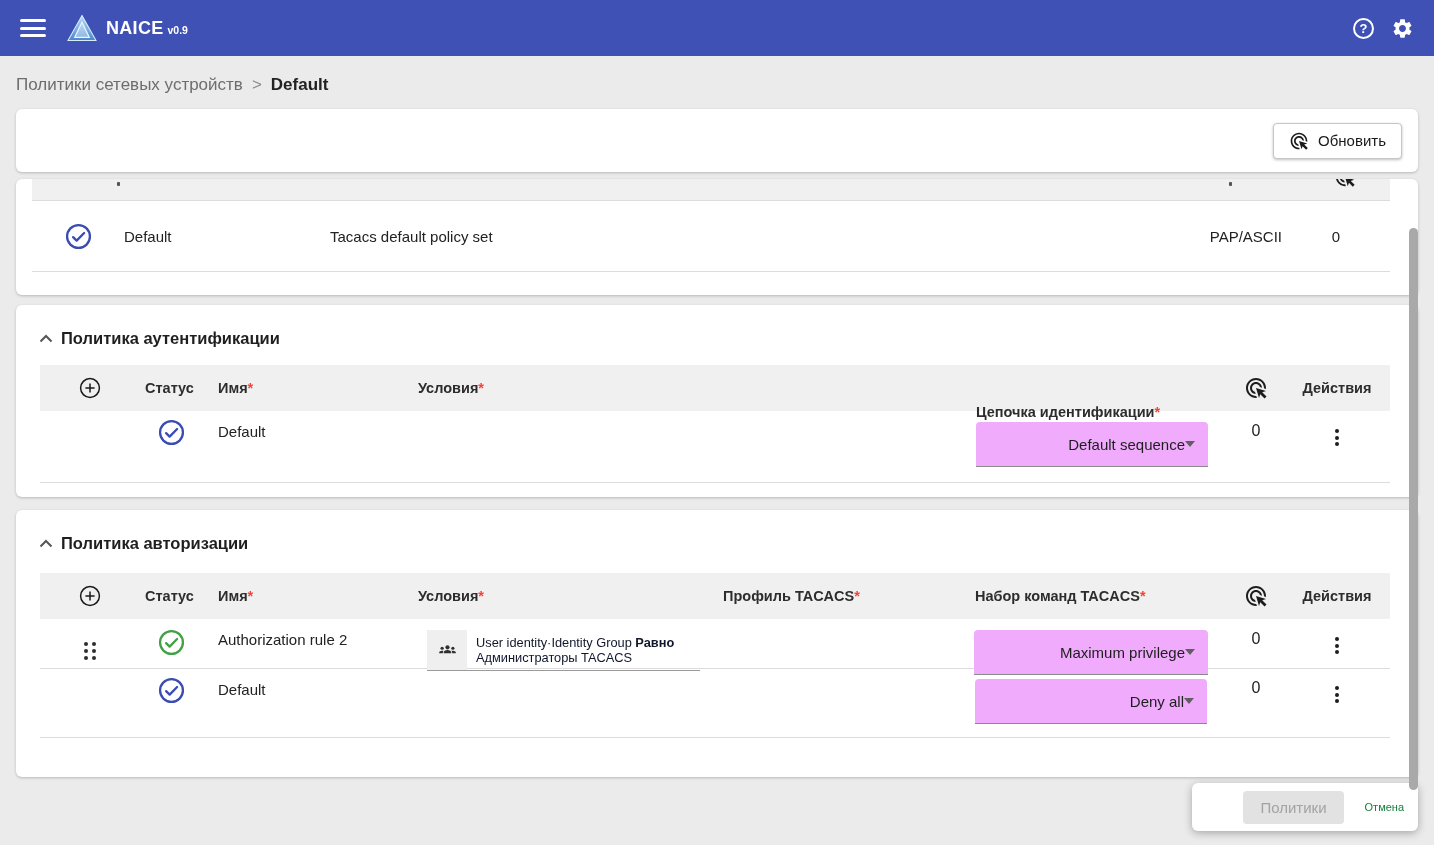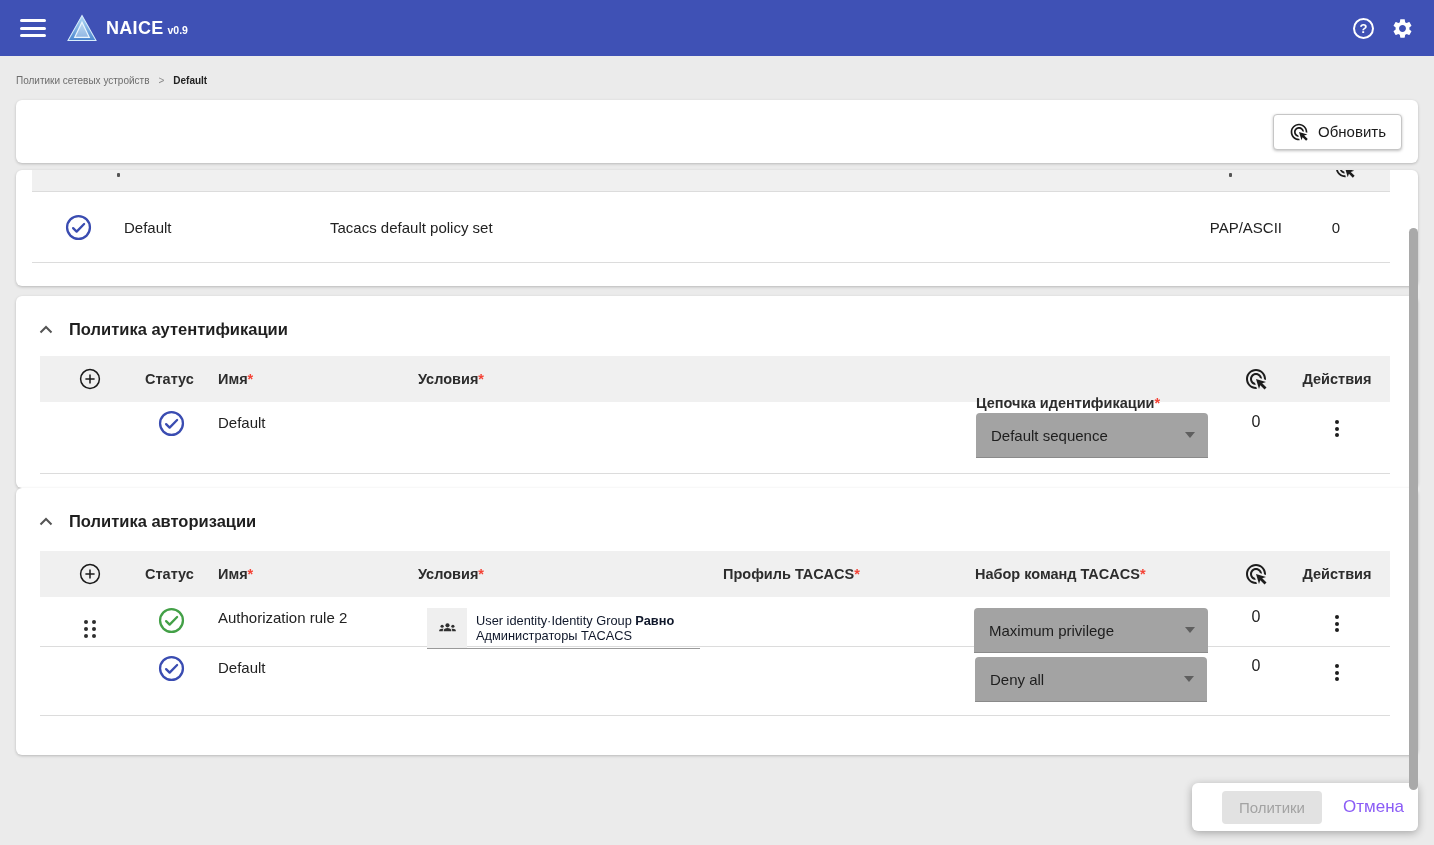--- a/index.html
+++ b/index.html
@@ -12,21 +12,21 @@
   .hamburger span { height:3px; background:#fff; border-radius:1.5px; }
   .logo { margin-left:20px; display:flex; align-items:center; }
   .brand { margin-left:8px; display:flex; align-items:baseline; }
   .brand .name { font-size:18px; font-weight:700; letter-spacing:.3px; }
   .brand .ver { font-size:10.5px; font-weight:600; margin-left:4px; }
   .topbar-title { position:absolute; left:50%; transform:translateX(-50%); font-size:17.5px; font-weight:600; white-space:nowrap; }
   .topbar-right { margin-left:auto; display:flex; align-items:center; gap:17px; }
   .help-circle { width:21px; height:21px; border:2px solid #fff; border-radius:50%; display:flex; align-items:center; justify-content:center; font-size:13px; font-weight:700; cursor:pointer; }
 
   
-  .breadcrumb { padding:19px 16px 14px 16px; font-size:10px; display:flex; gap:9px; align-items:flex-start; }
+  .breadcrumb { padding:19px 16px 14px 16px; font-size:17px; display:flex; gap:9px; align-items:flex-start; }
   .breadcrumb .parent { color:#6d6d6d; cursor:pointer; }
   .breadcrumb .sep { color:#8a8a8a; }
   .breadcrumb .current { color:#222; font-weight:600; }
 
   
   .card { background:var(--card-bg,#fff); margin:0 16px; border-radius:6px; box-shadow:0 1px 3px rgba(0,0,0,.22); }
   .card-toolbar { height:63px; display:flex; align-items:center; justify-content:flex-end; padding:0 16px; }
   .btn-refresh { display:flex; align-items:center; gap:9px; background:#fff; border:1px solid #c6c6c6; border-radius:4px; padding:7px 15px; font-size:15px; font-family:inherit; color:#1a1a1a; cursor:pointer; box-shadow:0 1px 3px rgba(0,0,0,.25); }
 
   
@@ -37,22 +37,22 @@
   .sliver .mark { position:absolute; top:3px; width:3px; height:4px; background:#555; border-radius:1px; }
   .ps-row { height:72px; display:flex; align-items:center; border-top:1px solid #dcdcdc; border-bottom:1px solid #dcdcdc; font-size:15px; }
   .ps-status { width:92px; display:flex; justify-content:center; }
   .ps-name { width:206px; }
   .ps-desc { flex:1; }
   .ps-prot { width:150px; text-align:right; }
   .ps-hits { width:108px; text-align:center; }
 
   
   .card-auth { margin-top:10px; height:192px; }
-  .card-authz { height:267px; }
-  .section-head { display:flex; align-items:center; gap:16px; padding:22px 32px 0 23px; height:44px; }
+  .card-authz { margin-top:13px; height:267px; }
+  .section-head { display:flex; align-items:center; gap:8px; padding:22px 32px 0 23px; height:44px; }
   .section-title { font-size:16.5px; font-weight:700; color:#1f1f1f; }
   .tbl { margin:0 28px 0 24px; }
   .card-auth .tbl { margin-top:16px; }
   .card-authz .tbl { margin-top:19px; }
   .thead { display:flex; align-items:center; height:46px; background:var(--thead-bg,#f0f0f0); font-size:14.5px; font-weight:600; color:#2d2d2d; }
   .req { color:var(--red,#f44336); }
   .trow { display:flex; align-items:flex-start; border-bottom:1px solid #dcdcdc; }
   .row-auth { height:72px; }
   .row-authz1 { height:50px; }
   .row-authz2 { height:69px; }
@@ -69,33 +69,33 @@
 
   .trow .col-status { padding-left:18px; }
   .trow .col-name { font-size:15px; color:#222; }
 
   .icon-check { display:block; }
   .kebab { display:flex; flex-direction:column; gap:2.5px; cursor:pointer; padding:4px; }
   .kebab i { width:4px; height:4px; border-radius:50%; background:#1d1d1d; }
   .draghandle { display:grid; grid-template-columns:4px 4px; gap:3px 4px; cursor:grab; padding:3px; }
   .draghandle i { width:4px; height:4px; border-radius:50%; background:#2e2e2e; }
 
-  .select { width:232px; height:45px; background:#a3a3a3; border-bottom:1px solid #8a8a8a; border-radius:4px 4px 0 0; display:flex; align-items:center; justify-content:space-between; padding:0 13px 0 15px; font-size:15px; color:#1e1e1e; cursor:pointer; }
+  .select { width:232px; height:45px; background:#f0abfc; border-bottom:1px solid #8a8a8a; border-radius:4px 4px 0 0; display:flex; align-items:center; justify-content:flex-end; padding:0 13px 0 15px; font-size:15px; color:#1e1e1e; cursor:pointer; }
   .sel-arrow { width:0; height:0; border-left:5.5px solid transparent; border-right:5.5px solid transparent; border-top:6.5px solid #5f5f5f; }
   .select.w234 { width:234px; }
 
   .cond-box { display:flex; border-bottom:1px solid #9a9a9a; width:273px; margin-left:9px; padding-bottom:0; }
   .cond-icon { width:40px; height:40px; background:#efefef; display:flex; align-items:center; justify-content:center; flex:none; }
   .cond-text { margin-left:9px; font-size:12.8px; line-height:15px; color:#0f172a; padding-top:5px; }
   .cond-text b { font-weight:700; }
 
   
   .footer-panel { position:absolute; right:16px; bottom:14px; width:226px; height:48px; background:#fff; border-radius:6px; box-shadow:0 2px 8px rgba(0,0,0,.3); display:flex; align-items:center; justify-content:flex-end; gap:21px; padding:0 14px; }
   .btn-save { background:#e2e2e2; color:#a3a3a3; border:none; border-radius:4px; padding:8px 17px; font-size:15px; font-family:inherit; cursor:default; }
-  .btn-cancel { background:none; border:none; font-size:17px; color:#8b5cf6; font-family:inherit; cursor:pointer; }
+  .btn-cancel { background:none; border:none; font-size:11px; color:#15803d; font-family:inherit; cursor:pointer; }
 
   .scroll-thumb { position:absolute; top:228px; right:16px; width:9px; height:562px; background:#a9a9a9; border-radius:5px; }
 </style>
 </head>
 <body>
 
 <svg width="0" height="0" style="position:absolute">
   <defs>
     <linearGradient id="lg-logo" x1="0" y1="0" x2="0" y2="1">
       <stop offset="0" stop-color="#b5ddf7"></stop>

